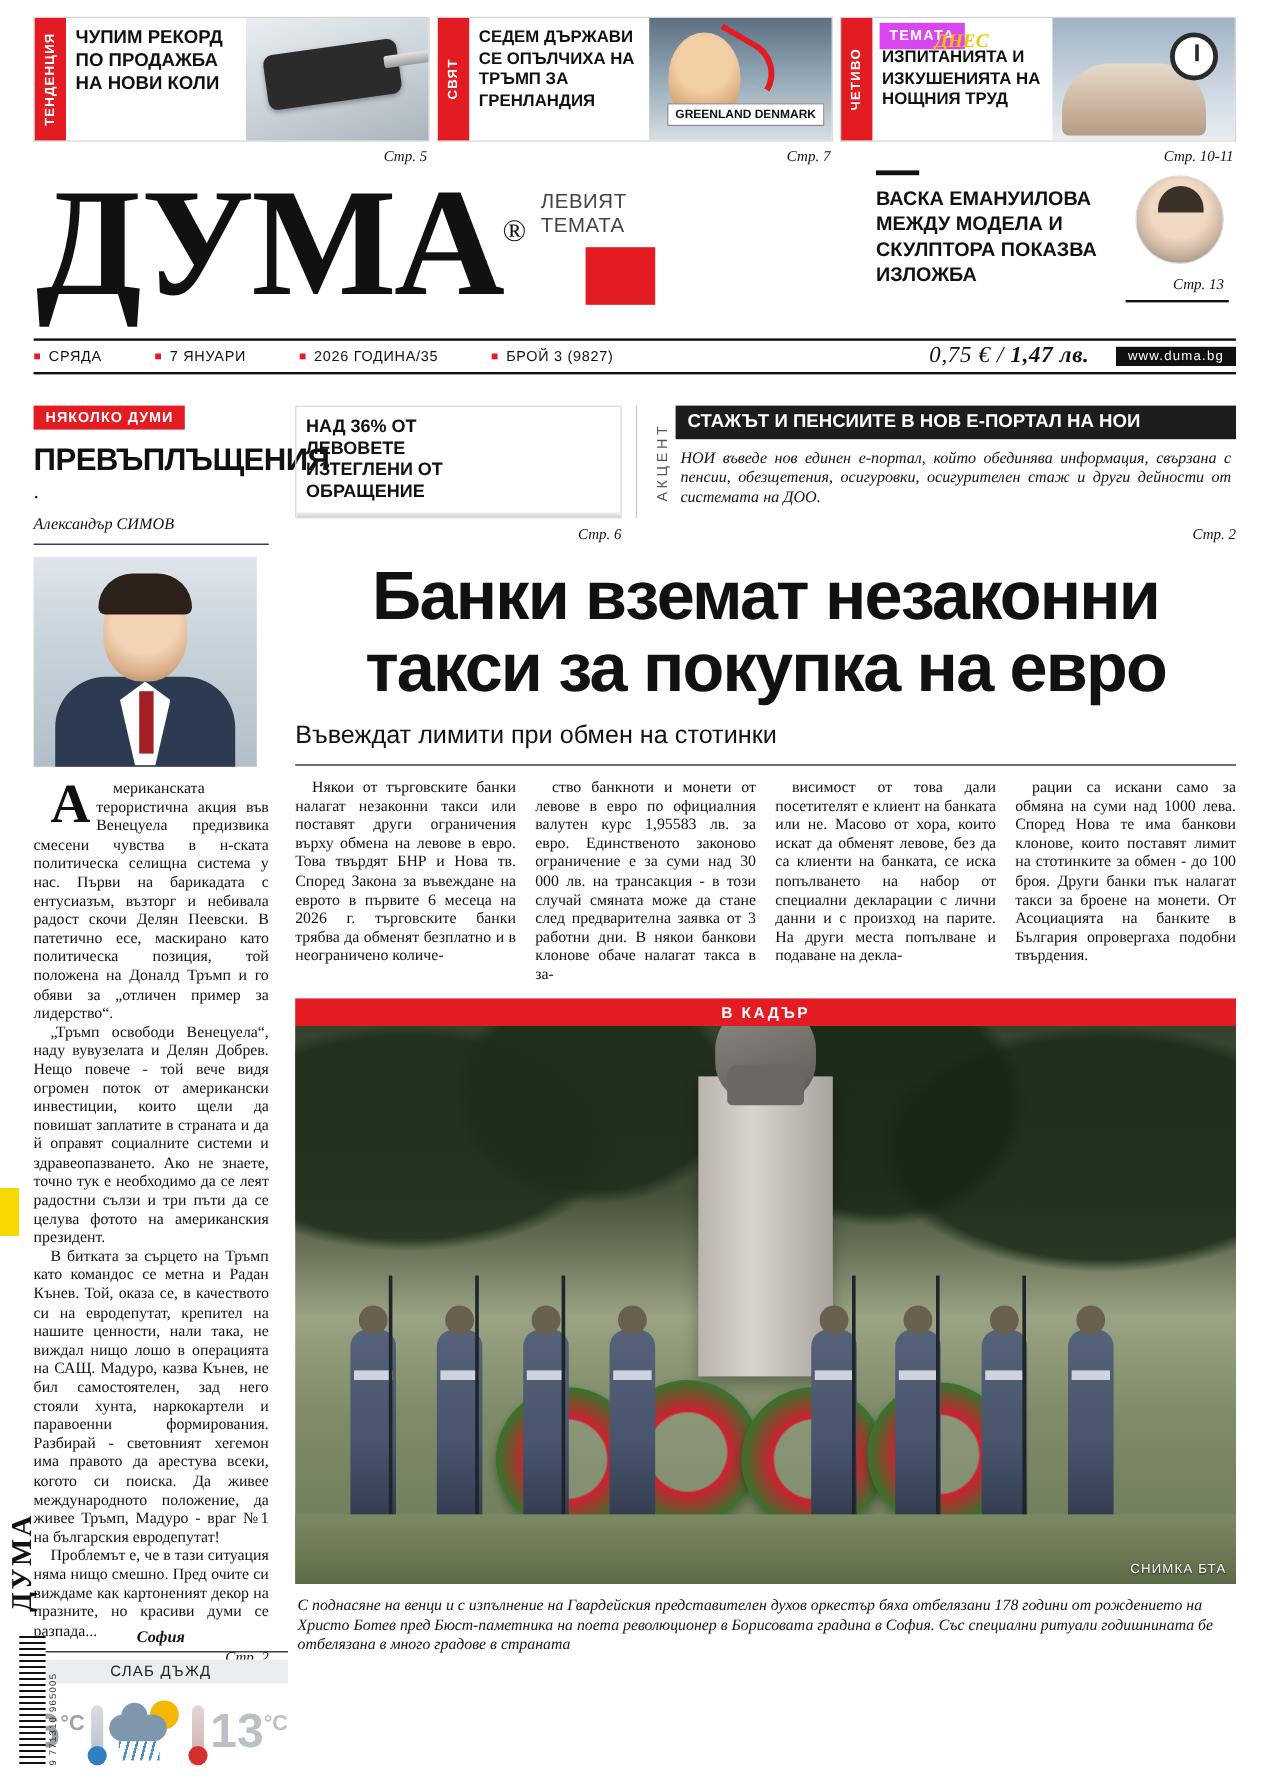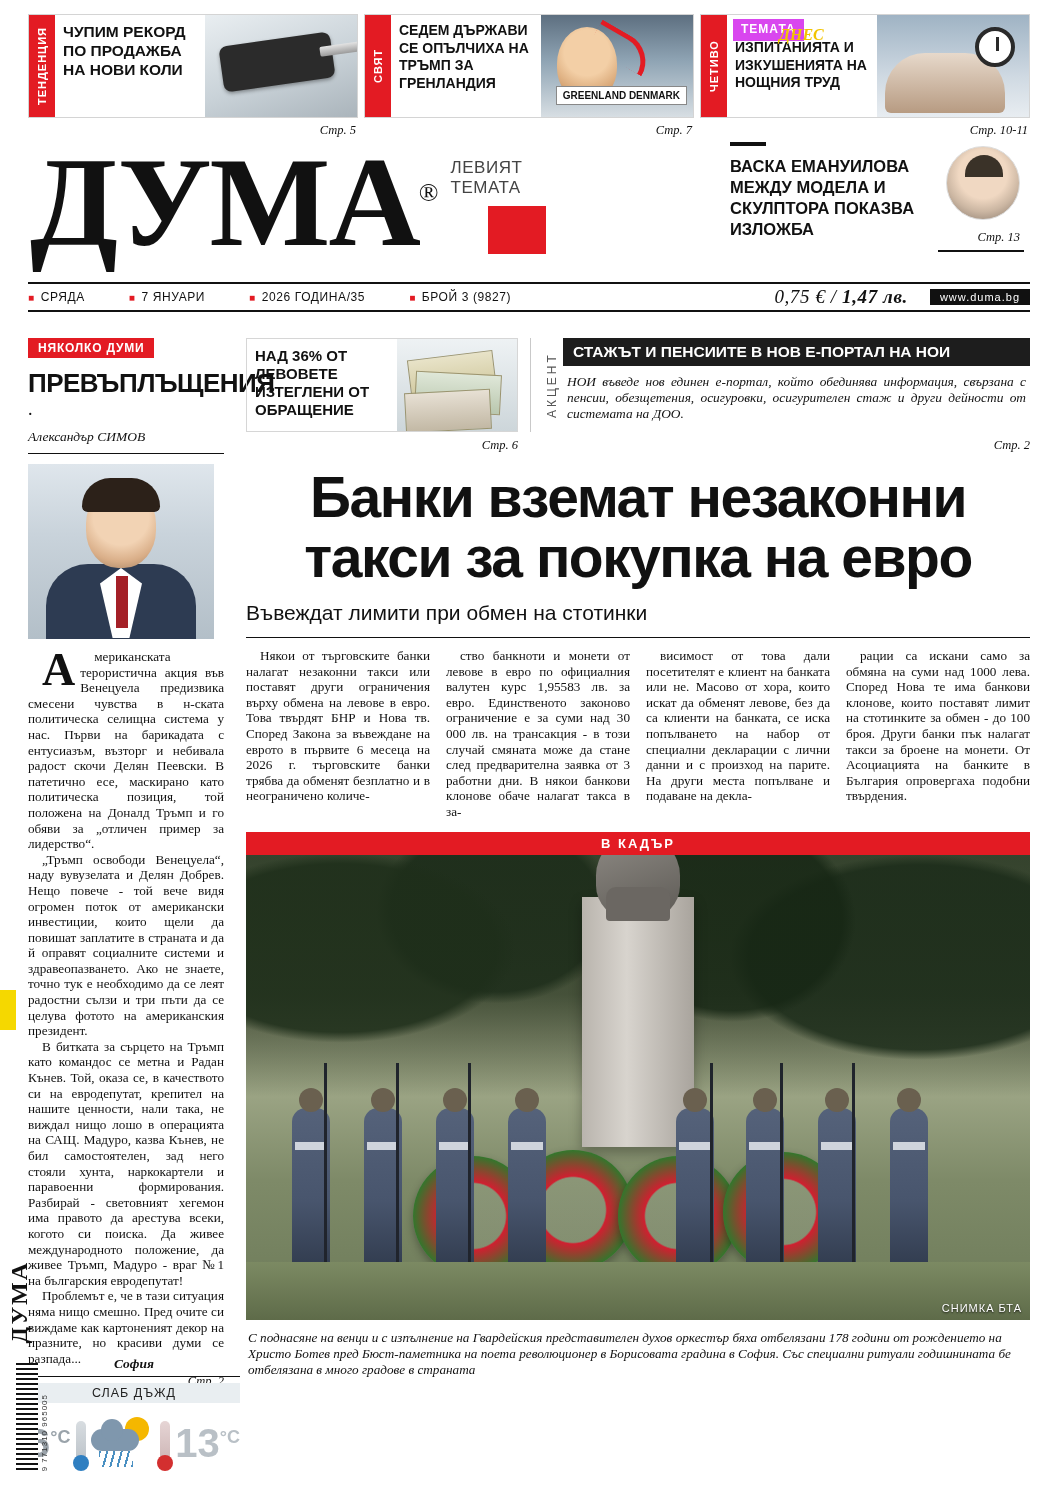--- a/index.html
+++ b/index.html
@@ -254,21 +254,21 @@
   }
   .body-text p { margin:0 0 0 0; text-indent:14px; }
   .dropcap::first-letter {
     float:left; font-size:46px; line-height:38px; padding:2px 5px 0 0; font-weight:bold;
   }
   .left-page { font-style:italic; font-size:12.5px; text-align:right; margin-top:8px; }
 
   
   .promo-row { display:flex; gap:12px; }
   .promo-left {
-    width:272px; border:1px solid #d6d6d6; display:flex; height:94px; overflow:hidden;
+    width:272px; border:1px solid #d6d6d6; display:flex; height:94px; overflow:hidden;flex-direction:column;
   }
   .promo-left .ptext {
     font-family:"Liberation Sans", sans-serif; font-weight:bold; font-size:15px;
     line-height:18px; padding:8px; text-transform:uppercase; width:150px;
   }
   .money {
     flex:1; position:relative; background:linear-gradient(180deg,#eef2f4,#cdd6da);
   }
   .bill { position:absolute; width:86px; height:40px; background:linear-gradient(180deg,#e8e3c8,#cfc79c); border:1px solid #9b946f; }
   .bill.b1{ left:12px; top:16px; transform:rotate(-7deg); }

